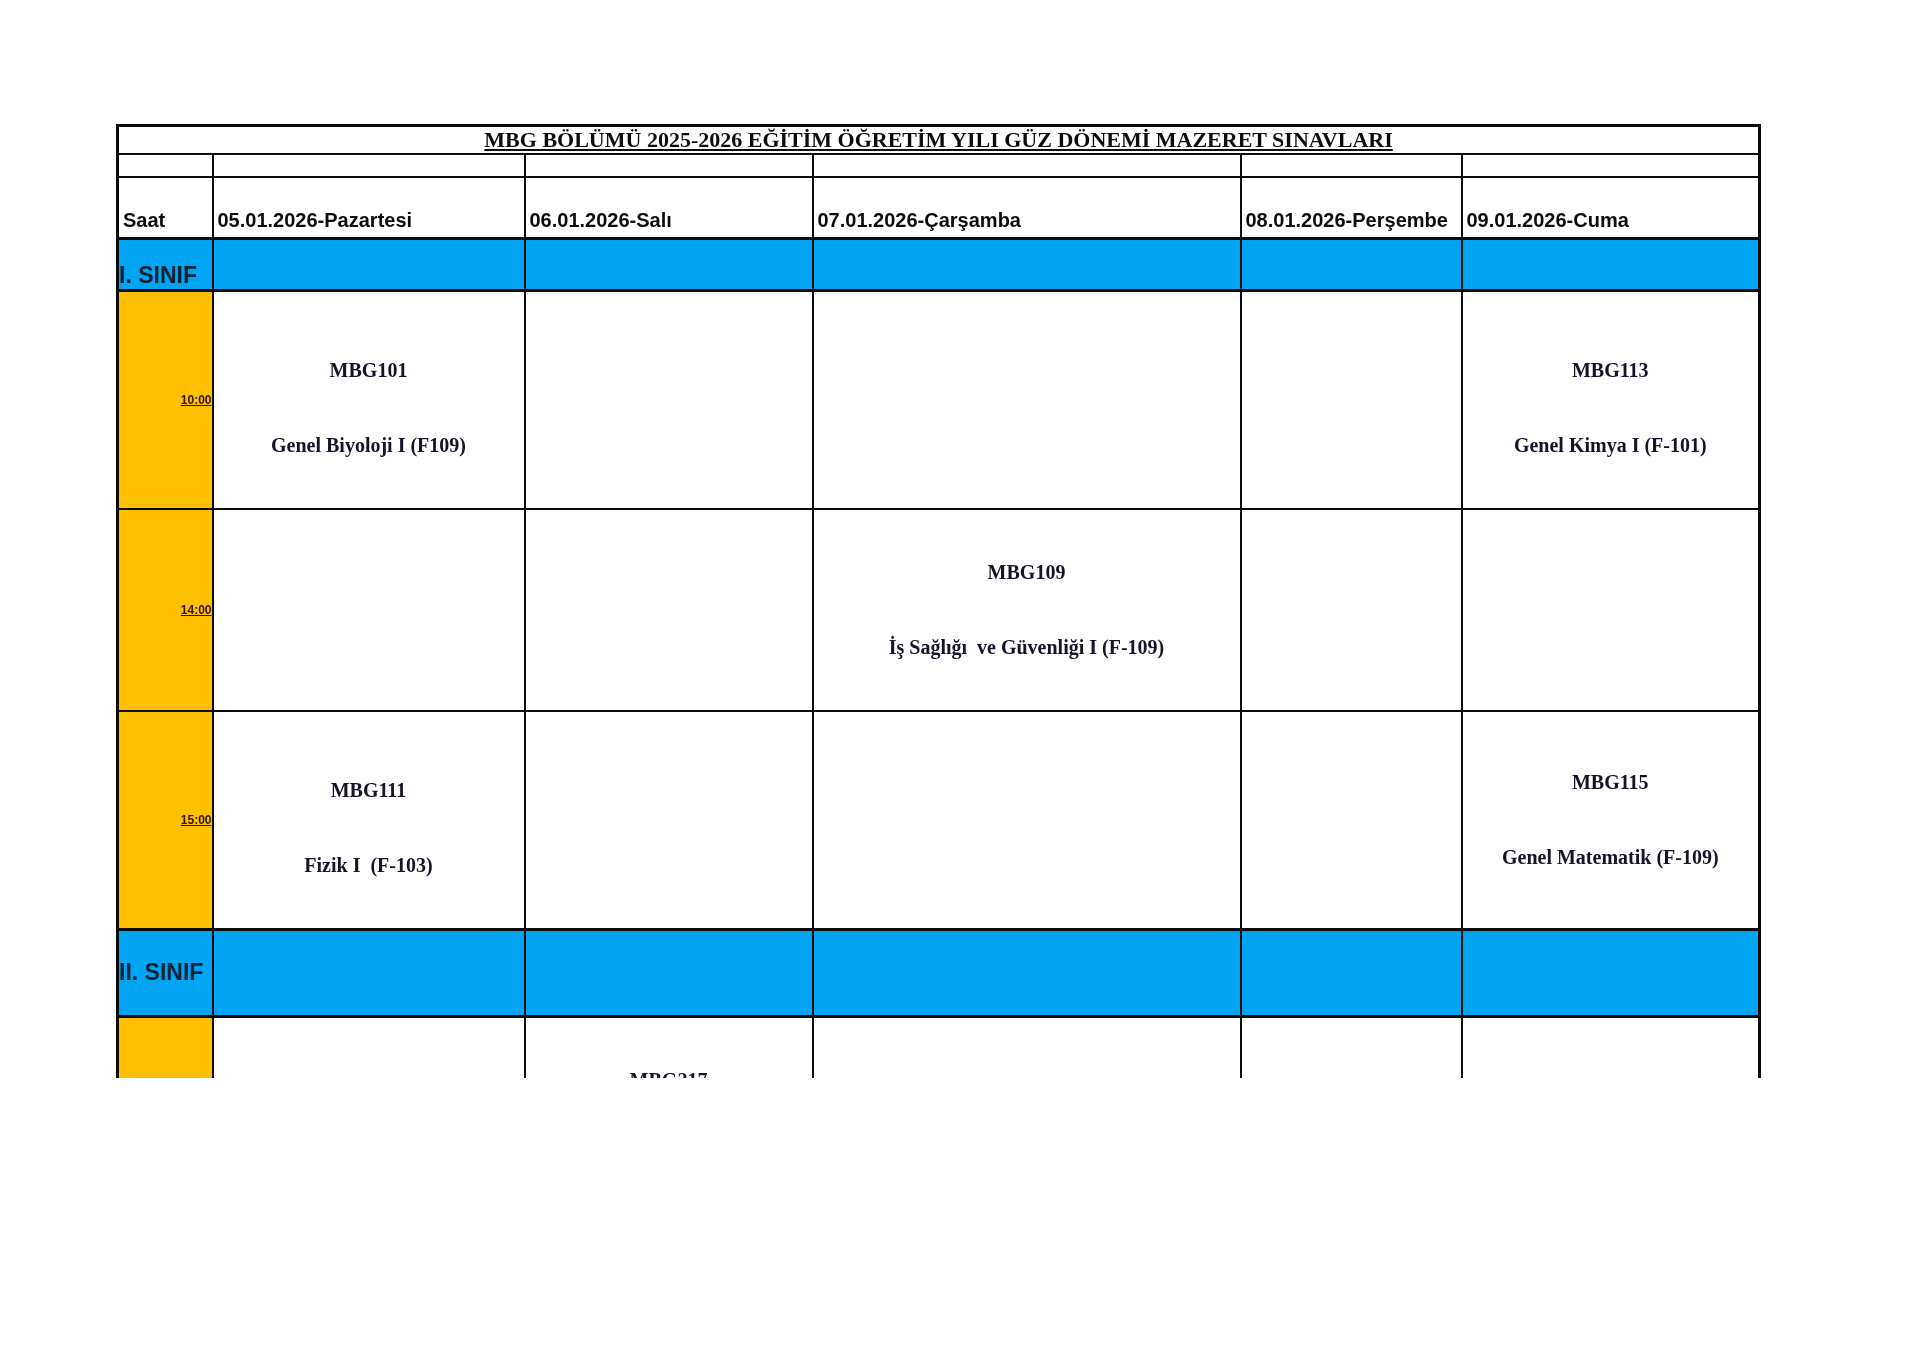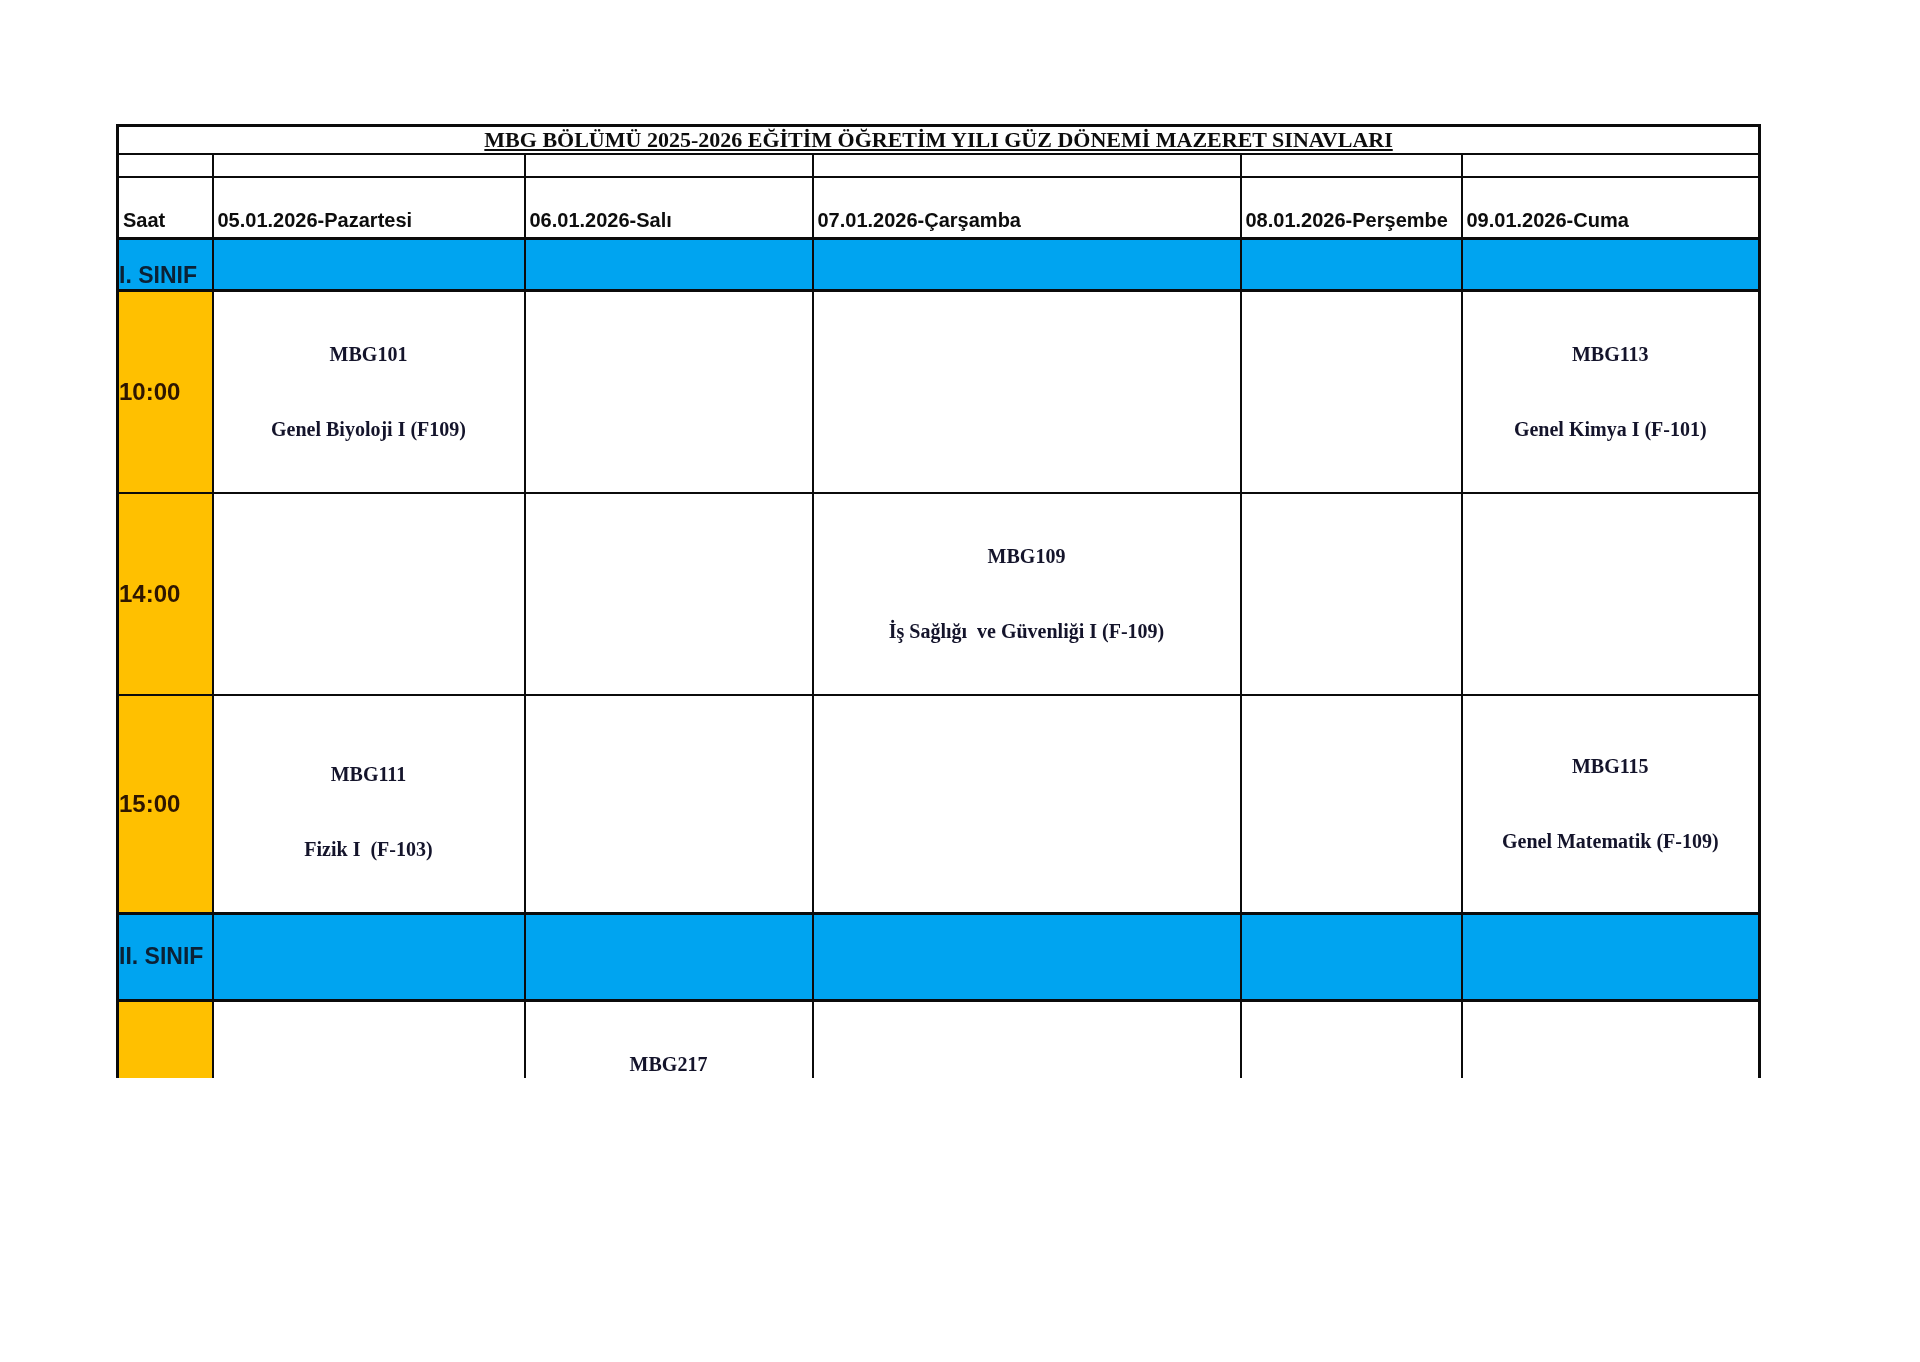--- a/index.html
+++ b/index.html
@@ -41,38 +41,38 @@
     text-align:center;vertical-align:middle;color:#0d0d0d;
     text-decoration:underline;letter-spacing:0px;
   }
   tr.r-header td{
     font-weight:bold;font-size:20px;color:#0d0d0d;
     text-align:left;vertical-align:bottom;
     padding:0 0 5px 4px;border-bottom-width:3px;
   }
   .time{
     background:var(--time-orange);color:var(--time-text);
-    font-weight:bold;font-size:24px;text-align:left;vertical-align:middle;
+    font-weight:bold;font-size:12px;text-align:right;vertical-align:middle;text-decoration:underline;
   }
   .sec{
     background:var(--section-blue);color:var(--sinif-text);
     font-weight:bold;font-size:23px;
   }
   tr.r-sec1 td,tr.r-sec2 td{border-top-width:3px;border-bottom-width:3px;}
   .sec-left{text-align:left;vertical-align:bottom;padding:0 0 5px 3px;}
   .sec-center{text-align:left;vertical-align:middle;}
   .blue{background:var(--section-blue);}
 
   .ccell{vertical-align:middle;}
   .ccell.v-top{vertical-align:top;}
   .course{
     font-family:"Liberation Serif",serif;font-weight:bold;font-size:20px;
     line-height:25px;color:var(--course-text);text-align:center;white-space:pre-wrap;
   }
-  .v-top .course{}
+  .v-top .course{padding-top:16px;}
   .v-top2{vertical-align:top;}
   .v-top2 .course{padding-top:16px;}
 
   .footer{
     position:absolute;left:22px;top:1274px;
     font-weight:bold;font-size:25px;letter-spacing:0.4px;
     color:var(--footer-purple);
   }
 </style>
 </head>

